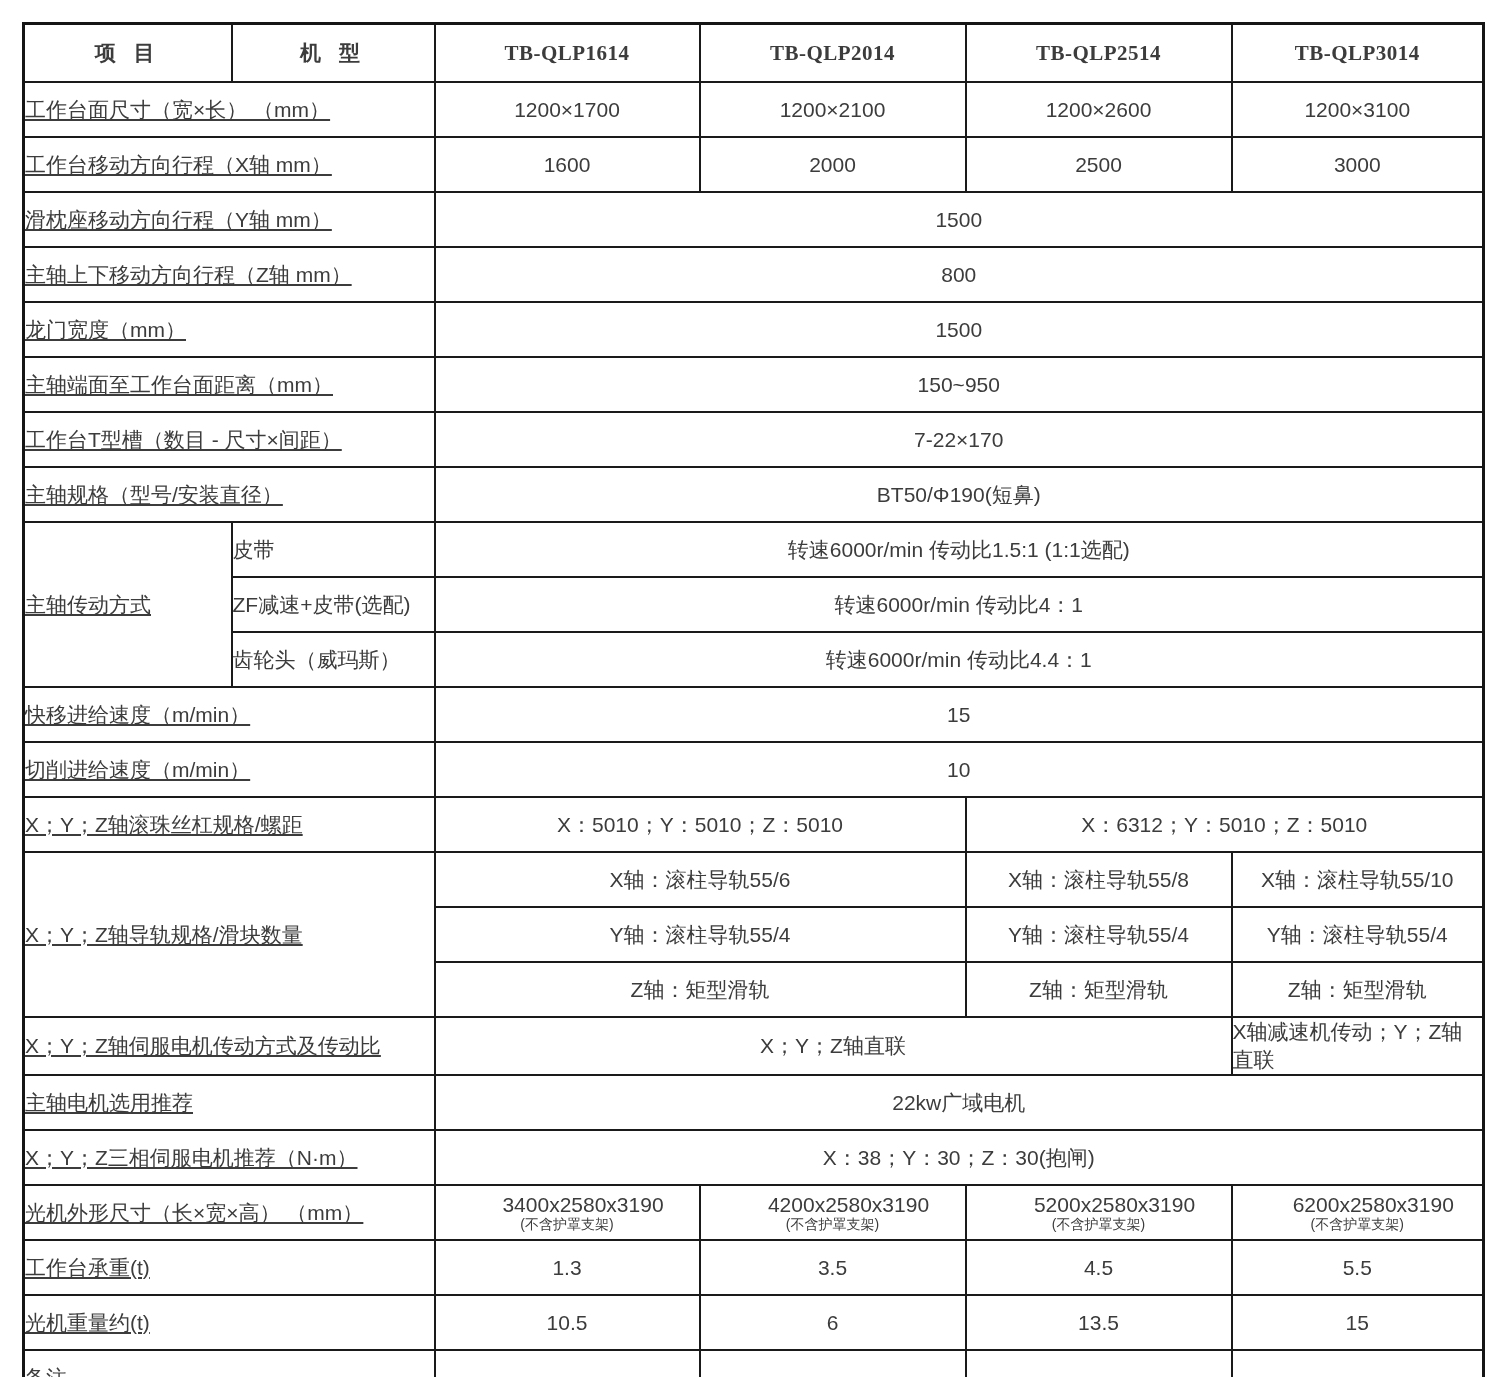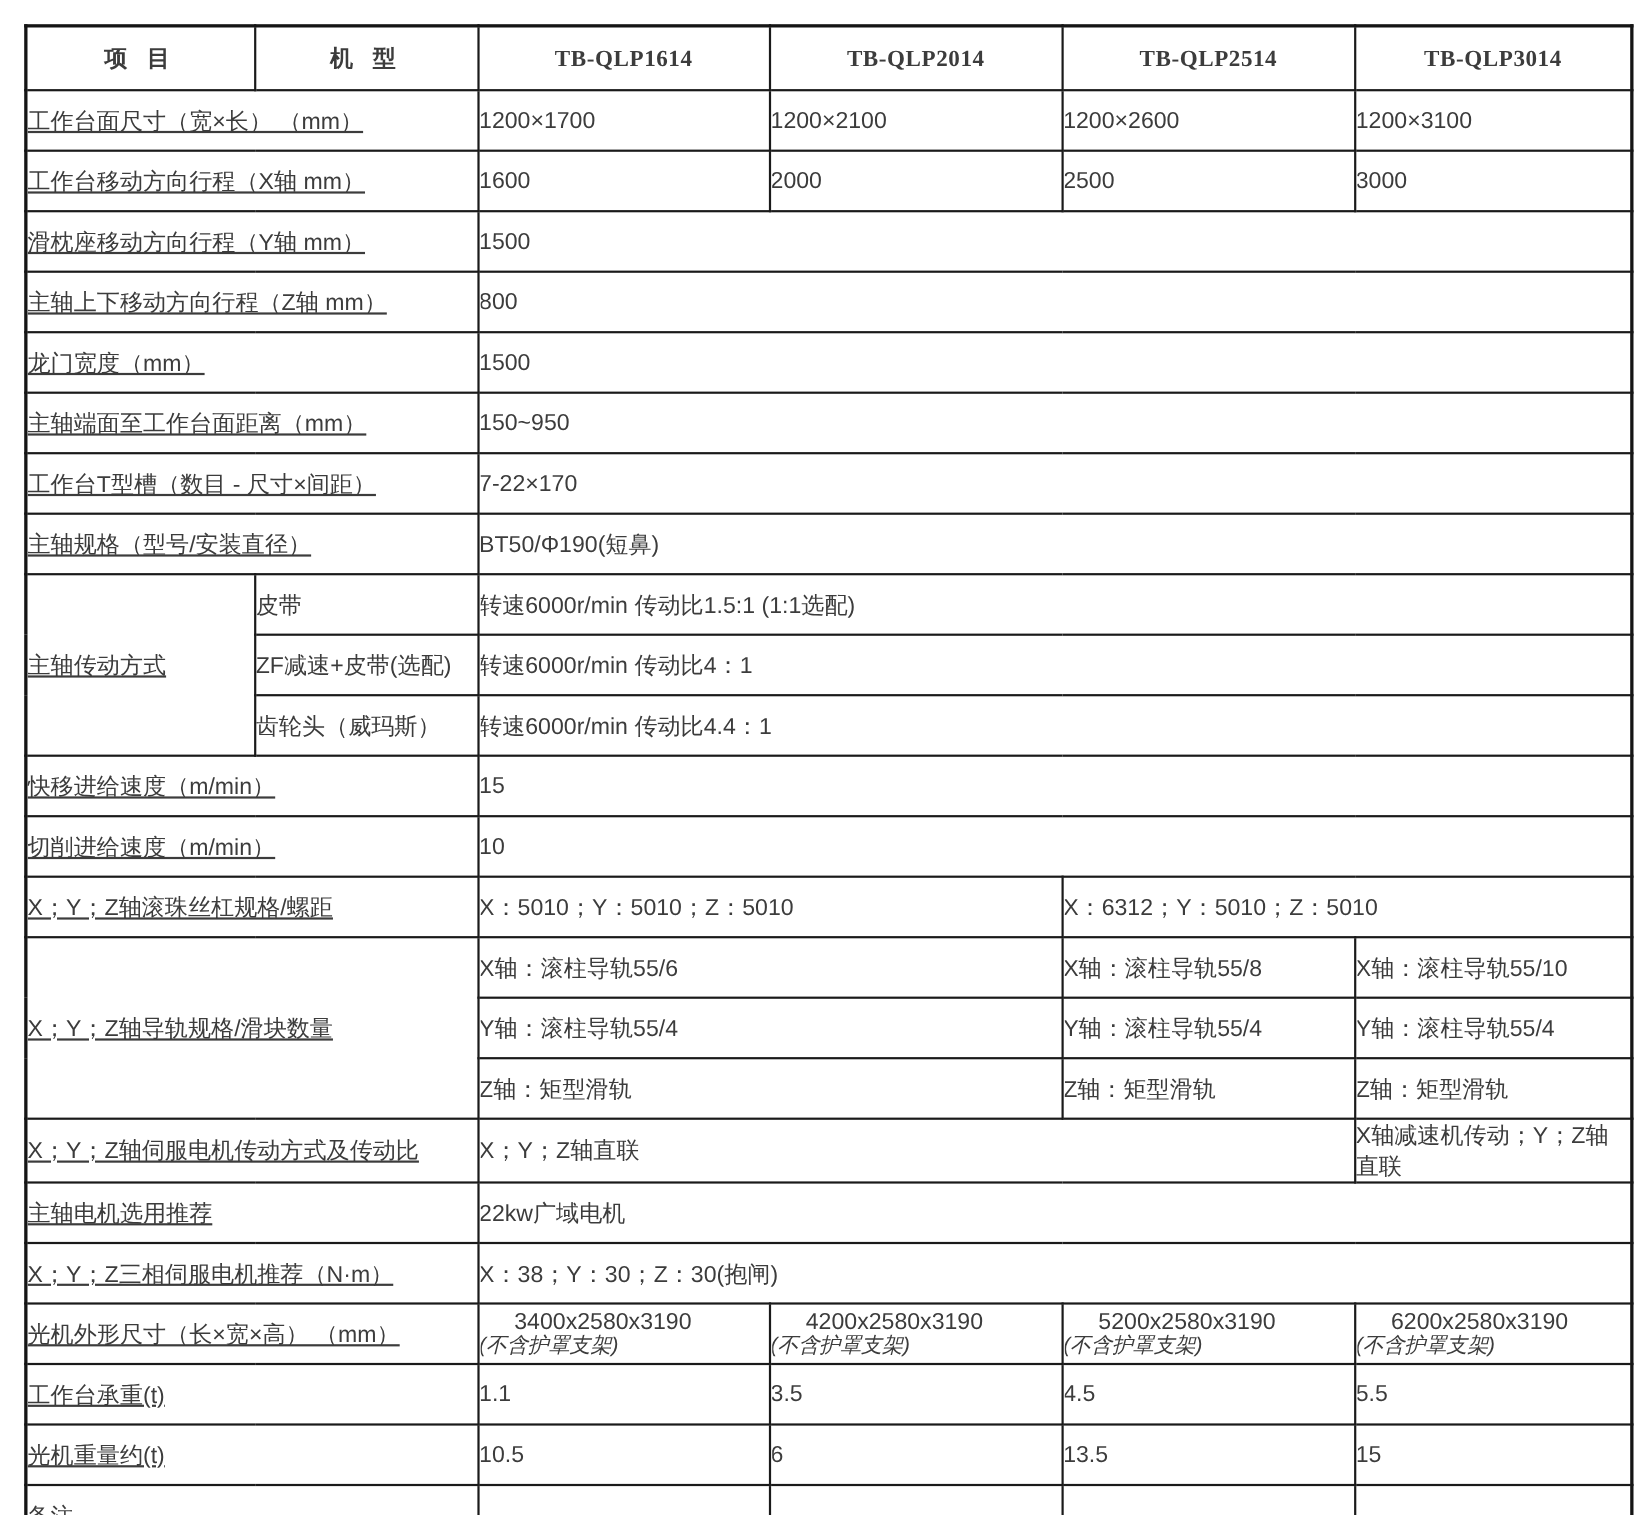--- a/index.html
+++ b/index.html
@@ -65,33 +65,33 @@
     text-decoration: underline;
   }
   td.sublbl {
     text-align: left;
     vertical-align: middle;
     padding-left: 10px;
     height: 53px;
     font-size: 20.5px;
   }
   td.val {
-    text-align: left;
+    text-align: center;
     vertical-align: middle;
     height: 53px;
     border-radius: 11px;
   }
   td.val-small {
     font-size: 17px;
     text-align: left;
     vertical-align: middle;
     padding: 0 1px;
   }
   .v-main { line-height: 1.15; margin-left: 32px; }
-  .v-sub  { font-size: 19px; line-height: 1.1; font-style: italic; }
+  .v-sub  { font-size: 14px; line-height: 1.1; }
 </style>
 </head>
 <body>
 
 <div class="sheet">
   <table class="spec">
     <colgroup>
       <col style="width:208px">
       <col style="width:203px">
       <col style="width:265px">
@@ -215,21 +215,21 @@
             <div class="v-main">5200x2580x3190</div>
             <div class="v-sub">(不含护罩支架)</div>
           </td>
           <td class="val">
             <div class="v-main">6200x2580x3190</div>
             <div class="v-sub">(不含护罩支架)</div>
           </td>
         </tr>
         <tr>
           <td class="lbl" colspan="2">工作台承重(t)</td>
-          <td class="val">1.1</td>
+          <td class="val">1.3</td>
           <td class="val">3.5</td>
           <td class="val">4.5</td>
           <td class="val">5.5</td>
         </tr>
         <tr>
           <td class="lbl" colspan="2">光机重量约(t)</td>
           <td class="val">10.5</td>
           <td class="val">6</td>
           <td class="val">13.5</td>
           <td class="val">15</td>

